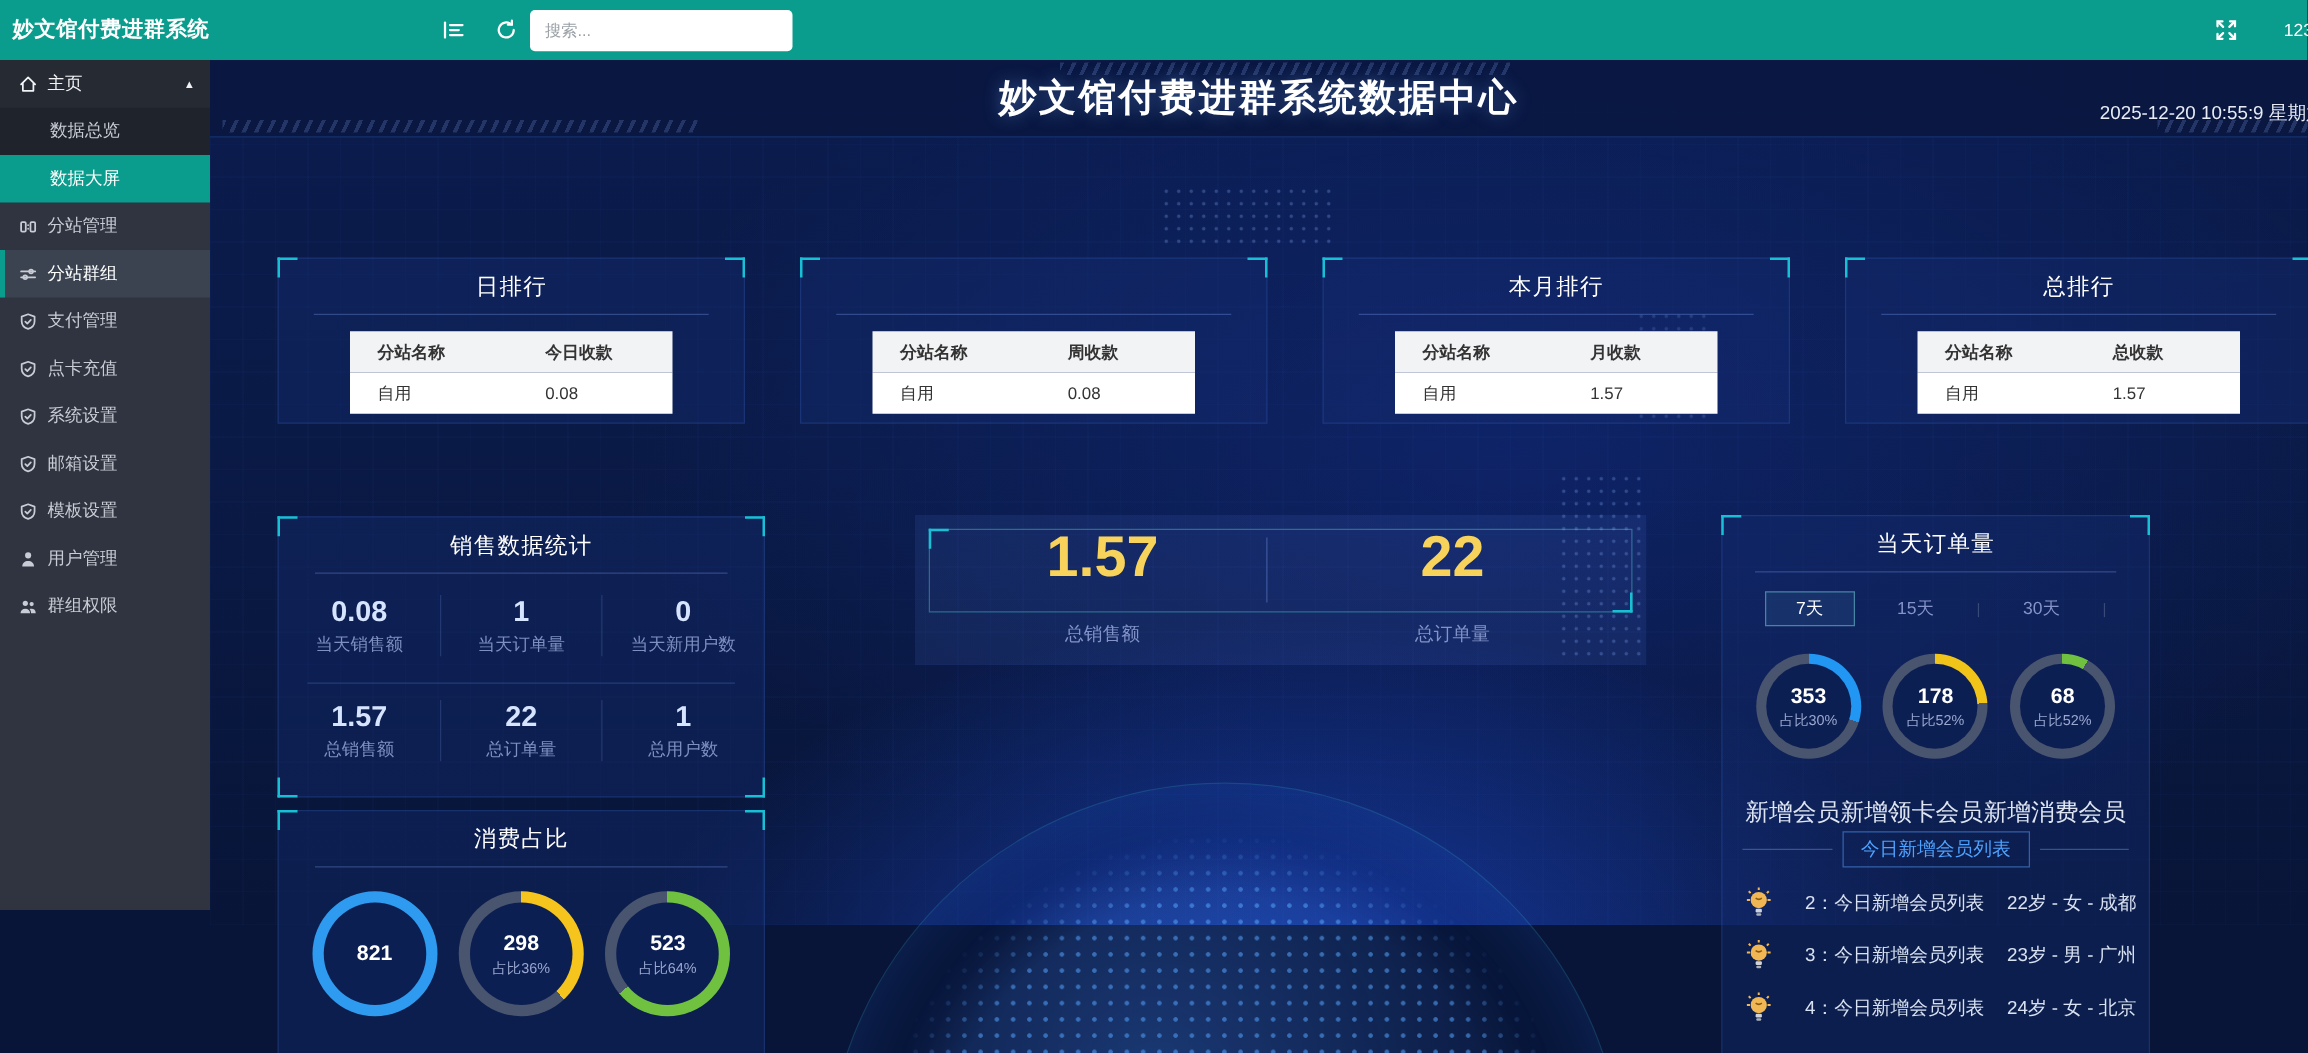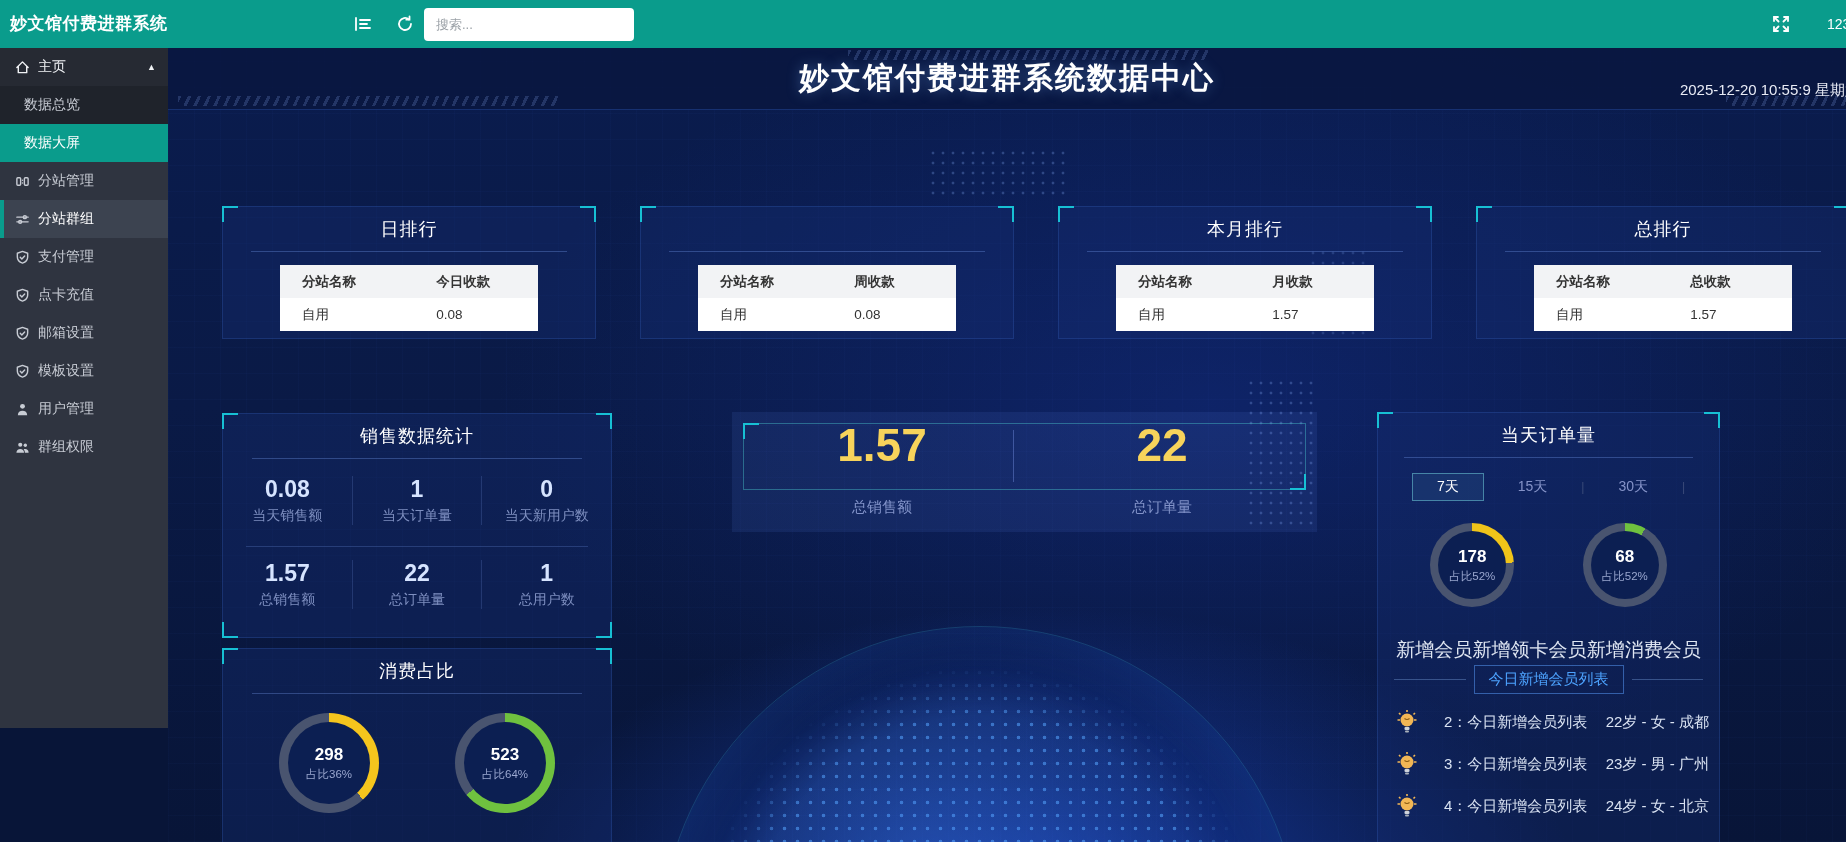--- a/index.html
+++ b/index.html
@@ -15,28 +15,28 @@
   .search::placeholder { color:#9aa0a6; }
   .username { position:absolute; left:1827px; top:0; line-height:48px; color:#fff; font-size:14px; white-space:nowrap; }
 
   
   .sidebar { position:absolute; left:0; top:48px; width:168px; height:680px; background:#2F3440; z-index:20; }
   .s-item { position:relative; height:38px; display:flex; align-items:center; padding-left:15px; color:#C8CCD4; font-size:14px; cursor:pointer; }
   .s-item svg { width:15px; height:15px; margin-right:8px; stroke:#C8CCD4; fill:none; stroke-width:1.5; stroke-linejoin:round; stroke-linecap:round; flex:none; }
   .s-item .filled { fill:#C8CCD4; stroke:none; }
   .s-item.top { background:#262A33; color:#F0F2F5; }
   .s-item.top svg { stroke:#F0F2F5; }
-  .s-item.sub { background:#1F232B; padding-left:24px; }
+  .s-item.sub { background:#1F232B; padding-left:40px; }
   .s-item.sub.active-teal { background:#0A9C8C; color:#fff; }
   .s-item.active-gray { background:#3C4350; color:#fff; }
   .s-item.active-gray::before { content:""; position:absolute; left:0; top:0; width:4px; height:100%; background:#0A9C8C; }
   .caret { margin-left:auto; margin-right:12px; font-size:9px; color:#F0F2F5; }
 
   
-  .main { position:absolute; left:168px; top:48px; width:1678px; height:794px;
+  .main { position:absolute; left:168px; top:48px; width:1678px; height:692px;
     background:
       radial-gradient(ellipse 900px 500px at 52% 108%, rgba(35,90,255,.55), rgba(35,90,255,0) 60%),
       radial-gradient(ellipse 1100px 600px at 62% 45%, rgba(25,60,190,.28), rgba(25,60,190,0) 65%),
       linear-gradient(180deg,#0A1C4E 0%,#0A1A46 45%,#081538 100%);
   }
   .grid-overlay { position:absolute; inset:0; pointer-events:none; opacity:.55;
     background-image:
       repeating-linear-gradient(0deg, rgba(90,130,255,.05) 0 1px, transparent 1px 26px),
       repeating-linear-gradient(90deg, rgba(90,130,255,.05) 0 1px, transparent 1px 26px); }
   .globe { position:absolute; left:532px; top:618px; width:560px; height:560px; border-radius:50%;
@@ -187,20 +187,27 @@
         <path d="M8 1.5l5.5 2v4c0 3.2-2.5 5.6-5.5 6.5-3-.9-5.5-3.3-5.5-6.5v-4L8 1.5z"></path>
         <path d="M5.6 7.8l1.7 1.7 3-3.2"></path>
       </svg>
     <span>点卡充值</span>
   </div>
   <div class="s-item">
     <svg viewBox="0 0 16 16">
         <path d="M8 1.5l5.5 2v4c0 3.2-2.5 5.6-5.5 6.5-3-.9-5.5-3.3-5.5-6.5v-4L8 1.5z"></path>
         <path d="M5.6 7.8l1.7 1.7 3-3.2"></path>
       </svg>
+    <span>系统设置</span>
+  </div>
+  <div class="s-item">
+    <svg viewBox="0 0 16 16">
+        <path d="M8 1.5l5.5 2v4c0 3.2-2.5 5.6-5.5 6.5-3-.9-5.5-3.3-5.5-6.5v-4L8 1.5z"></path>
+        <path d="M5.6 7.8l1.7 1.7 3-3.2"></path>
+      </svg>
     <span>邮箱设置</span>
   </div>
   <div class="s-item">
     <svg viewBox="0 0 16 16">
         <path d="M8 1.5l5.5 2v4c0 3.2-2.5 5.6-5.5 6.5-3-.9-5.5-3.3-5.5-6.5v-4L8 1.5z"></path>
         <path d="M5.6 7.8l1.7 1.7 3-3.2"></path>
       </svg>
     <span>模板设置</span>
   </div>
   <div class="s-item">
@@ -350,20 +357,24 @@
     <div class="tot-lbl" style="left:10px">总销售额</div>
     <div class="tot-lbl" style="left:290px">总订单量</div>
   </div>
 
   <div class="card cons-card">
     <i class="cnr tl"></i>
       <i class="cnr tr"></i>
     <div class="card-title">消费占比</div>
     <div class="card-divider"></div>
     <div class="ring-row" style="top:64px">
+      <div class="ring ring-lg" style="background: conic-gradient(rgb(46, 155, 240) 0deg, rgb(46, 155, 240) 100%, rgb(73, 84, 111) 100%, rgb(73, 84, 111) 100%);">
+        <i class="ring-hole"></i>
+          <span class="ring-val">821</span>
+      </div>
       <div class="ring ring-lg" style="background: conic-gradient(rgb(245, 197, 29) 0deg, rgb(245, 197, 29) 38%, rgb(73, 84, 111) 38%, rgb(73, 84, 111) 100%);">
         <i class="ring-hole"></i>
           <span class="ring-val">298</span>
           <span class="ring-pct">占比36%</span>
       </div>
       <div class="ring ring-lg" style="background: conic-gradient(rgb(111, 193, 63) 0deg, rgb(111, 193, 63) 64%, rgb(73, 84, 111) 64%, rgb(73, 84, 111) 100%);">
         <i class="ring-hole"></i>
           <span class="ring-val">523</span>
           <span class="ring-pct">占比64%</span>
       </div>
@@ -376,20 +387,25 @@
     <div class="card-title">当天订单量</div>
     <div class="card-divider"></div>
     <div class="tabs">
       <span class="tab active">7天</span>
       <span class="tab">15天</span>
       <span class="tab-pipe">|</span>
       <span class="tab">30天</span>
       <span class="tab-pipe">|</span>
     </div>
     <div class="ring-row" style="top:110px">
+      <div class="ring ring-sm" style="background: conic-gradient(rgb(33, 150, 243) 0deg, rgb(33, 150, 243) 30%, rgb(73, 84, 111) 30%, rgb(73, 84, 111) 100%);">
+        <i class="ring-hole"></i>
+          <span class="ring-val">353</span>
+          <span class="ring-pct">占比30%</span>
+      </div>
       <div class="ring ring-sm" style="background: conic-gradient(rgb(240, 196, 25) 0deg, rgb(240, 196, 25) 24%, rgb(73, 84, 111) 24%, rgb(73, 84, 111) 100%);">
         <i class="ring-hole"></i>
           <span class="ring-val">178</span>
           <span class="ring-pct">占比52%</span>
       </div>
       <div class="ring ring-sm" style="background: conic-gradient(rgb(111, 193, 63) 0deg, rgb(111, 193, 63) 8%, rgb(73, 84, 111) 8%, rgb(73, 84, 111) 100%);">
         <i class="ring-hole"></i>
           <span class="ring-val">68</span>
           <span class="ring-pct">占比52%</span>
       </div>

